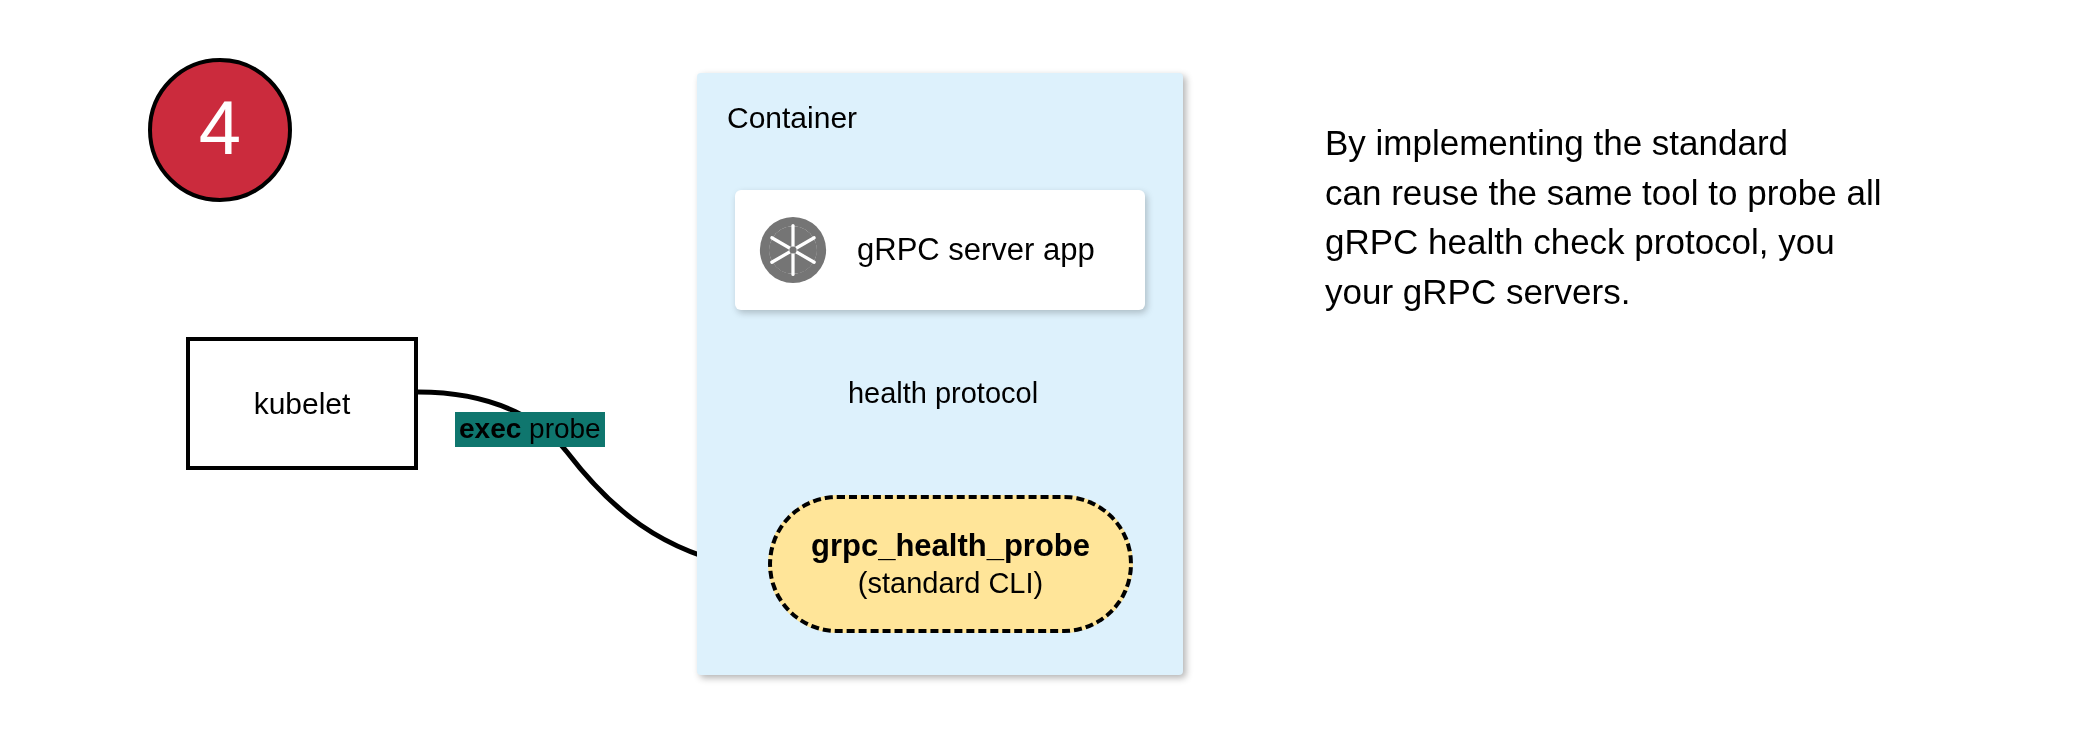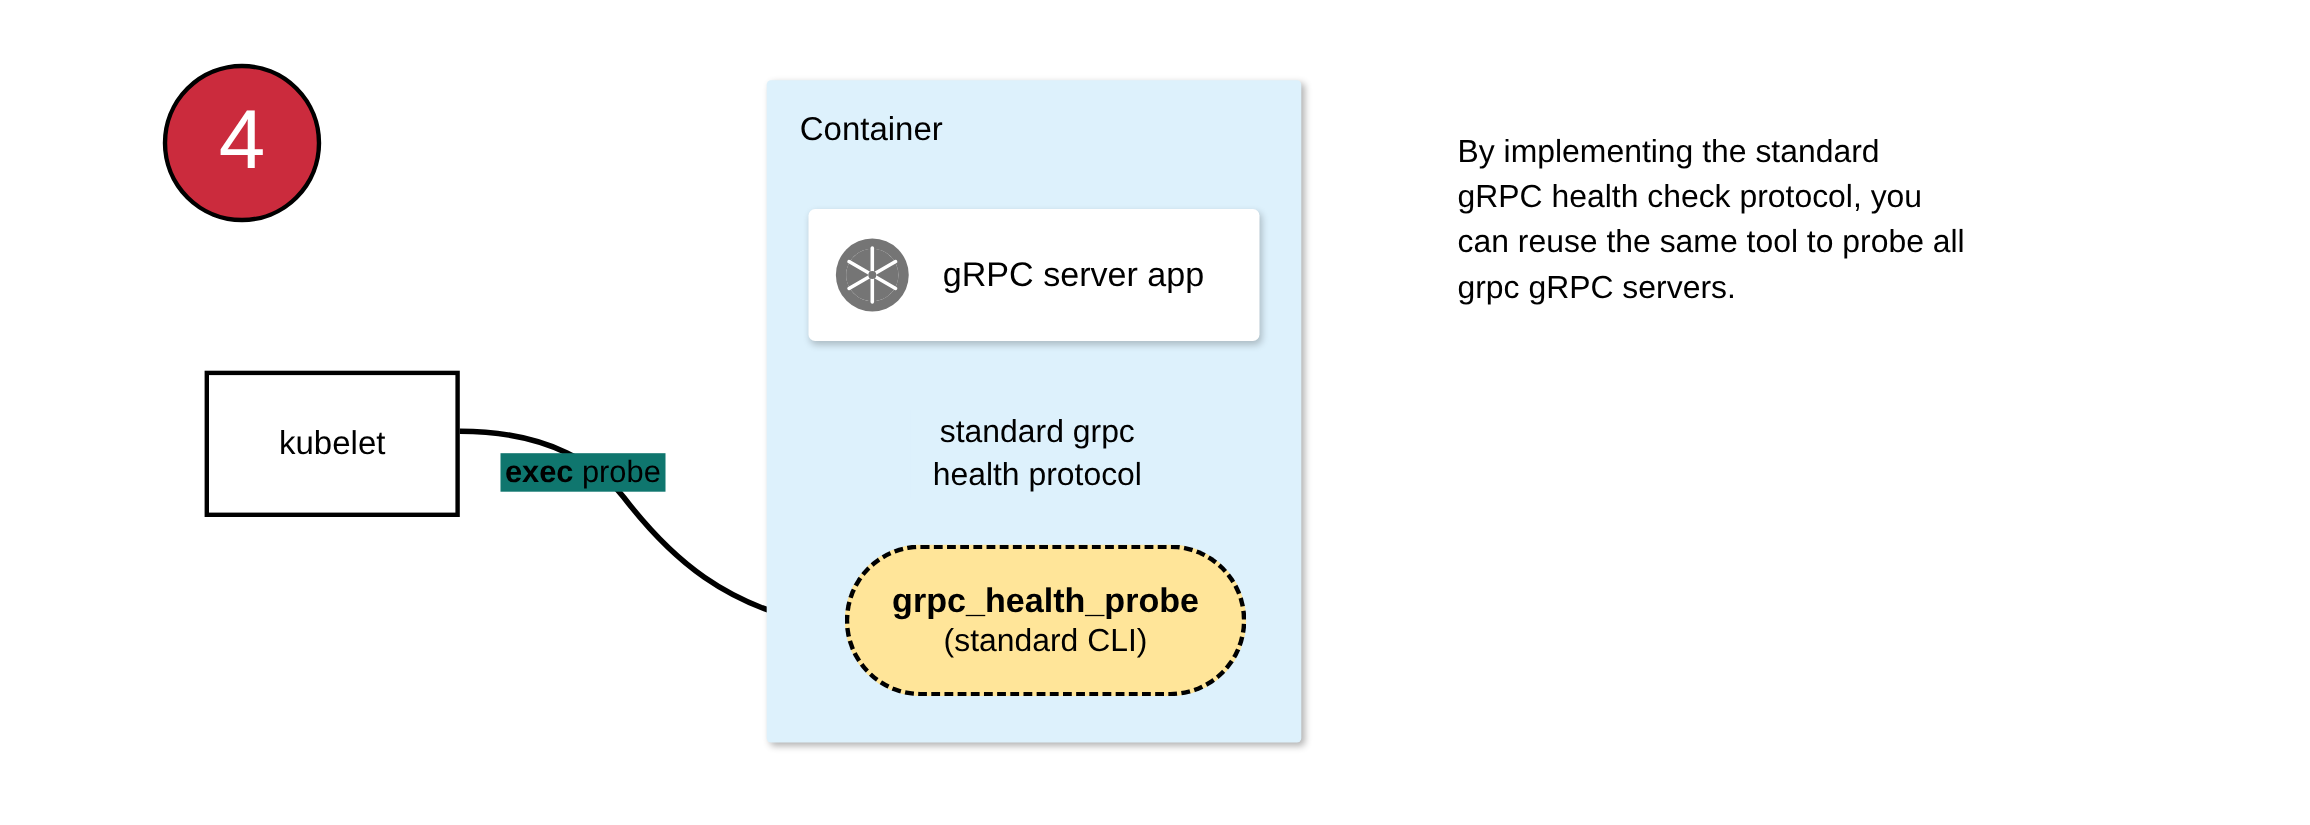--- a/index.html
+++ b/index.html
@@ -154,21 +154,21 @@
     white-space: nowrap;
     margin-top: 4px;
   }
 
   
   #annotation {
     position: absolute;
     left: 1325px;
     top: 118px;
     width: 580px;
-    font-size: 29px;
+    font-size: 35px;
     line-height: 1.42;
     color: #000000;
   }
 
   
   .edge-layer {
     position: absolute;
     left: 0; top: 0;
     width: 2100px; height: 750px;
     pointer-events: none;
@@ -246,22 +246,21 @@
 <div id="probe-pill">
   <span id="probe-title">grpc_health_probe</span>
   <span id="probe-subtitle">(standard CLI)</span>
 </div>
 
 <div id="exec-probe-caption">
   <span class="b">exec</span><span> probe</span>
 </div>
 
 <div id="protocol-caption">
-  <div>standard grpc</div>
   <div>health protocol</div>
 </div>
 
 <div id="annotation">
   <div>By implementing the standard</div>
+  <div>can reuse the same tool to probe all</div>
   <div>gRPC health check protocol, you</div>
-  <div>can reuse the same tool to probe all</div>
-  <div>grpc gRPC servers.</div>
+  <div>your gRPC servers.</div>
 </div>
 
 </body></html>

